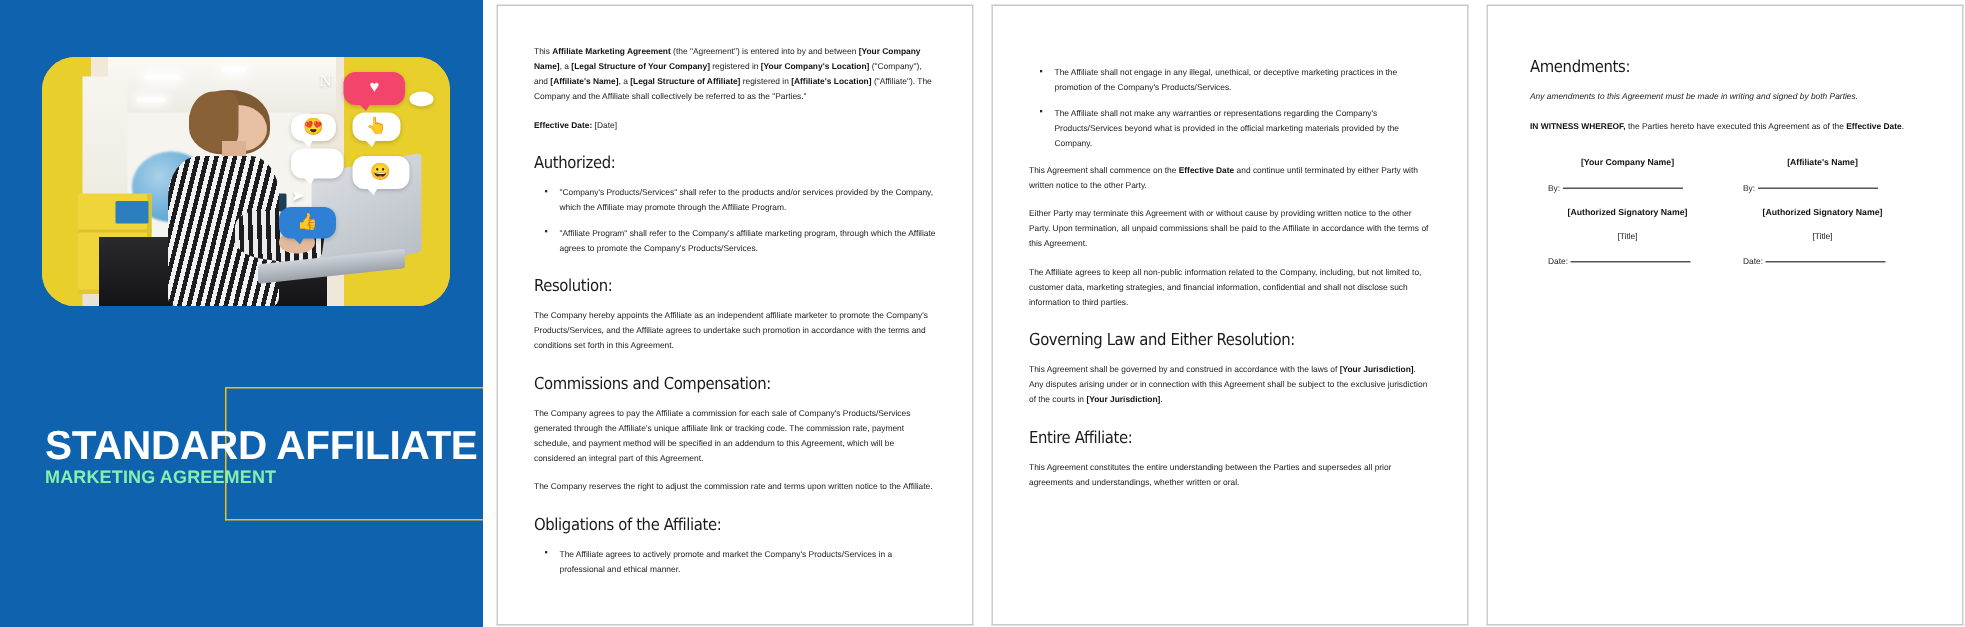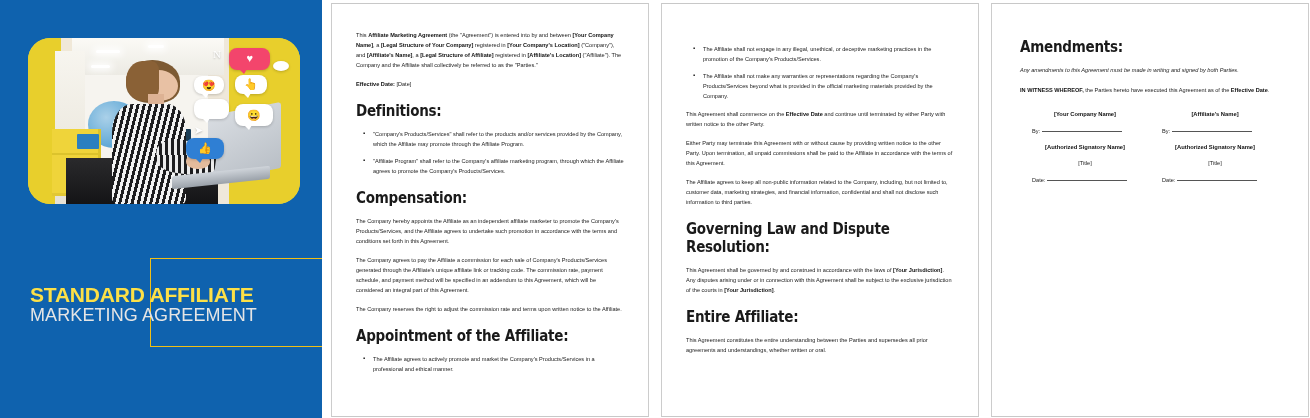--- a/index.html
+++ b/index.html
@@ -204,45 +204,45 @@
     border-right: none;
     box-sizing: border-box;
   }
   .title-wrap {
     position: absolute;
     left: 30px;
     top: 284px;
     right: 0;
   }
   .title-main {
-    color: #fde047;
-    font-size: 21px;
+    color: #ffffff;
+    font-size: 27px;
     font-weight: bold;
     letter-spacing: -0.2px;
     line-height: 1.02;
     white-space: nowrap;
   }
   .title-sub {
-    color: #e5e5e5;
-    font-size: 18px;
-    font-weight: normal;
+    color: #86efac;
+    font-size: 12px;
+    font-weight: bold;
     letter-spacing: 0.1px;
     line-height: 1.15;
     white-space: nowrap;
   }
 
   
   .gap { flex: 0 0 9px; height: 1px; }
   .gap-wide { flex: 0 0 12px; height: 1px; }
 
   
   .h2 {
     font-family: "DejaVu Sans Condensed", "Liberation Sans Narrow", "Liberation Sans", sans-serif;
-    font-size: 15px;
-    font-weight: bold;
+    font-size: 11px;
+    font-weight: normal;
     color: #1a1a1a;
     margin: 13px 0 9px 0;
     letter-spacing: -0.25px;
   }
   .h2.first { margin-top: 0; }
   p.body {
     font-size: 5.6px;
     line-height: 10px;
     color: #222222;
     margin: 0 0 9px 0;
@@ -375,52 +375,53 @@
       <div class="title-sub">MARKETING AGREEMENT</div>
     </div>
   </div>
 
   <div class="gap"></div>
 
   <div class="page page-text">
     <p class="body">This <b>Affiliate Marketing Agreement</b> (the "Agreement") is entered into by and between <b>[Your Company Name]</b>, a <b>[Legal Structure of Your Company]</b> registered in <b>[Your Company's Location]</b> ("Company"), and <b>[Affiliate's Name]</b>, a <b>[Legal Structure of Affiliate]</b> registered in <b>[Affiliate's Location]</b> ("Affiliate"). The Company and the Affiliate shall collectively be referred to as the "Parties."</p>
     <p class="body"><b>Effective Date:</b> [Date]</p>
 
-    <div class="h2">Definitions:</div>
+    <div class="h2">Authorized:</div>
     <ul class="bullets">
         <li>"Company's Products/Services" shall refer to the products and/or services provided by the Company, which the Affiliate may promote through the Affiliate Program.</li>
         <li>"Affiliate Program" shall refer to the Company's affiliate marketing program, through which the Affiliate agrees to promote the Company's Products/Services.</li>
       </ul>
 
-    <div class="h2">Compensation:</div>
+    <div class="h2">Resolution:</div>
     <p class="body">The Company hereby appoints the Affiliate as an independent affiliate marketer to promote the Company's Products/Services, and the Affiliate agrees to undertake such promotion in accordance with the terms and conditions set forth in this Agreement.</p>
 
+    <div class="h2">Commissions and Compensation:</div>
     <p class="body">The Company agrees to pay the Affiliate a commission for each sale of Company's Products/Services generated through the Affiliate's unique affiliate link or tracking code. The commission rate, payment schedule, and payment method will be specified in an addendum to this Agreement, which will be considered an integral part of this Agreement.</p>
     <p class="body">The Company reserves the right to adjust the commission rate and terms upon written notice to the Affiliate.</p>
 
-    <div class="h2">Appointment of the Affiliate:</div>
+    <div class="h2">Obligations of the Affiliate:</div>
     <ul class="bullets">
         <li>The Affiliate agrees to actively promote and market the Company's Products/Services in a professional and ethical manner.</li>
       </ul>
   </div>
 
   <div class="gap-wide"></div>
 
   <div class="page page-text">
     <ul class="bullets" style="margin-top:14px;">
         <li>The Affiliate shall not engage in any illegal, unethical, or deceptive marketing practices in the promotion of the Company's Products/Services.</li>
         <li>The Affiliate shall not make any warranties or representations regarding the Company's Products/Services beyond what is provided in the official marketing materials provided by the Company.</li>
       </ul>
 
     <p class="body">This Agreement shall commence on the <b>Effective Date</b> and continue until terminated by either Party with written notice to the other Party.</p>
     <p class="body">Either Party may terminate this Agreement with or without cause by providing written notice to the other Party. Upon termination, all unpaid commissions shall be paid to the Affiliate in accordance with the terms of this Agreement.</p>
 
     <p class="body">The Affiliate agrees to keep all non-public information related to the Company, including, but not limited to, customer data, marketing strategies, and financial information, confidential and shall not disclose such information to third parties.</p>
 
-    <div class="h2">Governing Law and Dispute Resolution:</div>
+    <div class="h2">Governing Law and Either Resolution:</div>
     <p class="body">This Agreement shall be governed by and construed in accordance with the laws of <b>[Your Jurisdiction]</b>. Any disputes arising under or in connection with this Agreement shall be subject to the exclusive jurisdiction of the courts in <b>[Your Jurisdiction]</b>.</p>
 
     <div class="h2">Entire Affiliate:</div>
     <p class="body">This Agreement constitutes the entire understanding between the Parties and supersedes all prior agreements and understandings, whether written or oral.</p>
   </div>
 
   <div class="gap-wide"></div>
 
   <div class="page page-text" style="padding-left:28px;padding-right:28px;padding-top:34px;">
     <div class="h2 first">Amendments:</div>

